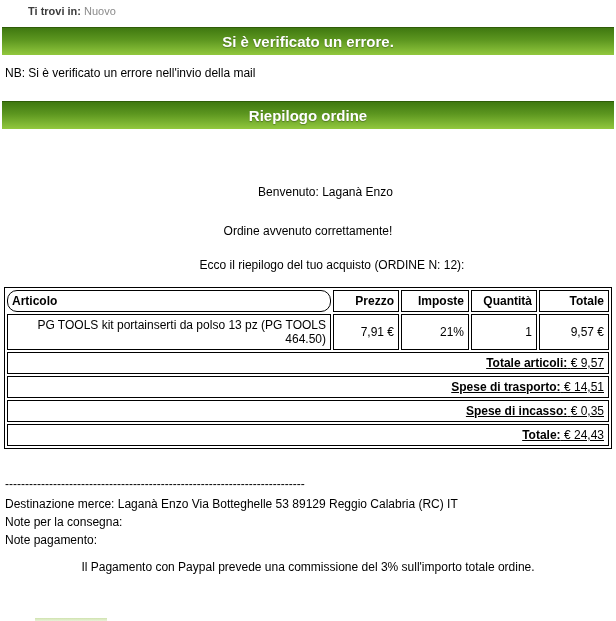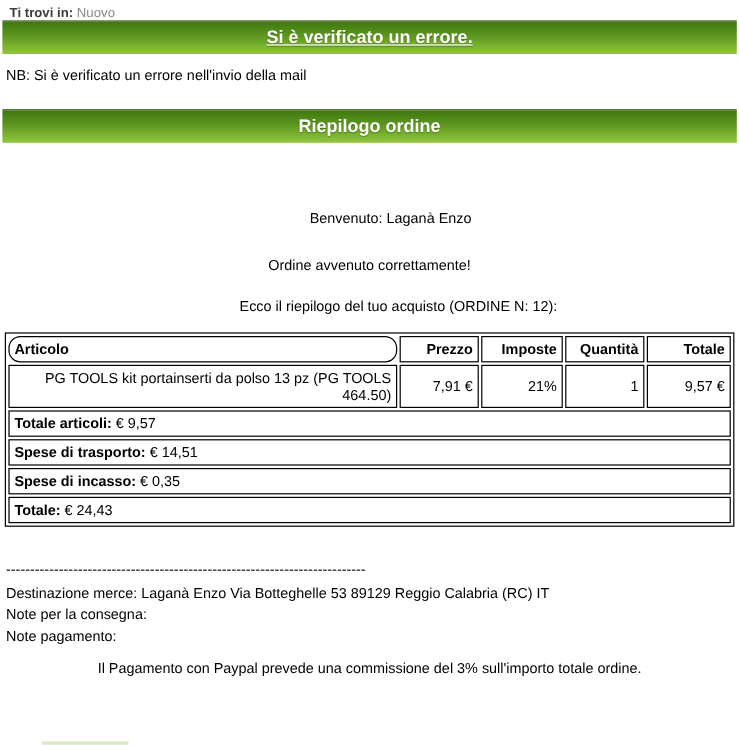--- a/index.html
+++ b/index.html
@@ -2,46 +2,46 @@
 <html><head>
 <meta charset="utf-8">
 <style>
   html,body{margin:0;padding:0;}
   body{
     width:616px;height:621px;overflow:hidden;background:#fff;
     font-family:"Liberation Sans","DejaVu Sans",sans-serif;
     font-size:12px;color:#000;position:relative;
   }
   .breadcrumb{padding:5px 8px 0 8px;font-size:11px;}
-  .breadcrumb .label{font-weight:bold;color:#3c3c3c;}
+  .breadcrumb .label{font-weight:bold;color:#3c3c3c;margin-left:20px;}
   .breadcrumb .current{color:#8a8a8a;}
   .banner{
     margin:0 2px;height:27px;line-height:27px;text-align:center;
     background:linear-gradient(to bottom,#3f7810 0%,#5d9720 45%,#92c83e 100%);
     border-top:1px solid #2f5c08;
     color:#fff;font-weight:bold;font-size:15px;
     text-shadow:0 1px 1px rgba(0,0,0,0.3);
   }
-  .banner-error{text-decoration:underline;}
+  .banner-error{margin-top:10px;}
   .banner-summary{margin-top:21px;}
   .nb-line{margin:11px 5px 0 5px;}
   .center-line{text-align:center;}
   .welcome{margin-top:56px;margin-left:35px;}
   .order-ok{margin-top:25px;}
   .order-intro{margin-top:20px;margin-left:48px;}
   table.order{
     width:608px;margin:15px 4px 0 4px;
     border:1px solid #000;border-collapse:separate;border-spacing:2px;
   }
   table.order th,table.order td{border:1px solid #000;padding:3px 4px;font-size:12px;}
   table.order th{font-weight:bold;text-align:right;}
   table.order th.col-articolo{text-align:left;border-radius:10px;}
   table.order td.cell-articolo{text-align:right;}
   table.order td.num{text-align:right;}
-  table.order td.total-row{text-align:left;}
+  table.order td.total-row{text-align:right;text-decoration:underline;}
   table.order td.total-row .tlabel{font-weight:bold;}
   .col-prezzo{width:56px;}
   .col-imposte{width:58px;}
   .col-quantita{width:56px;}
   .col-totale{width:60px;}
   .separator{margin:28px 5px 0 5px;white-space:nowrap;overflow:hidden;letter-spacing:0;}
   .details{margin:4px 5px 0 5px;line-height:18px;}
   .payment-note{margin-top:11px;}
   .bottom-sliver{
     position:absolute;left:35px;bottom:0;width:72px;height:3px;

